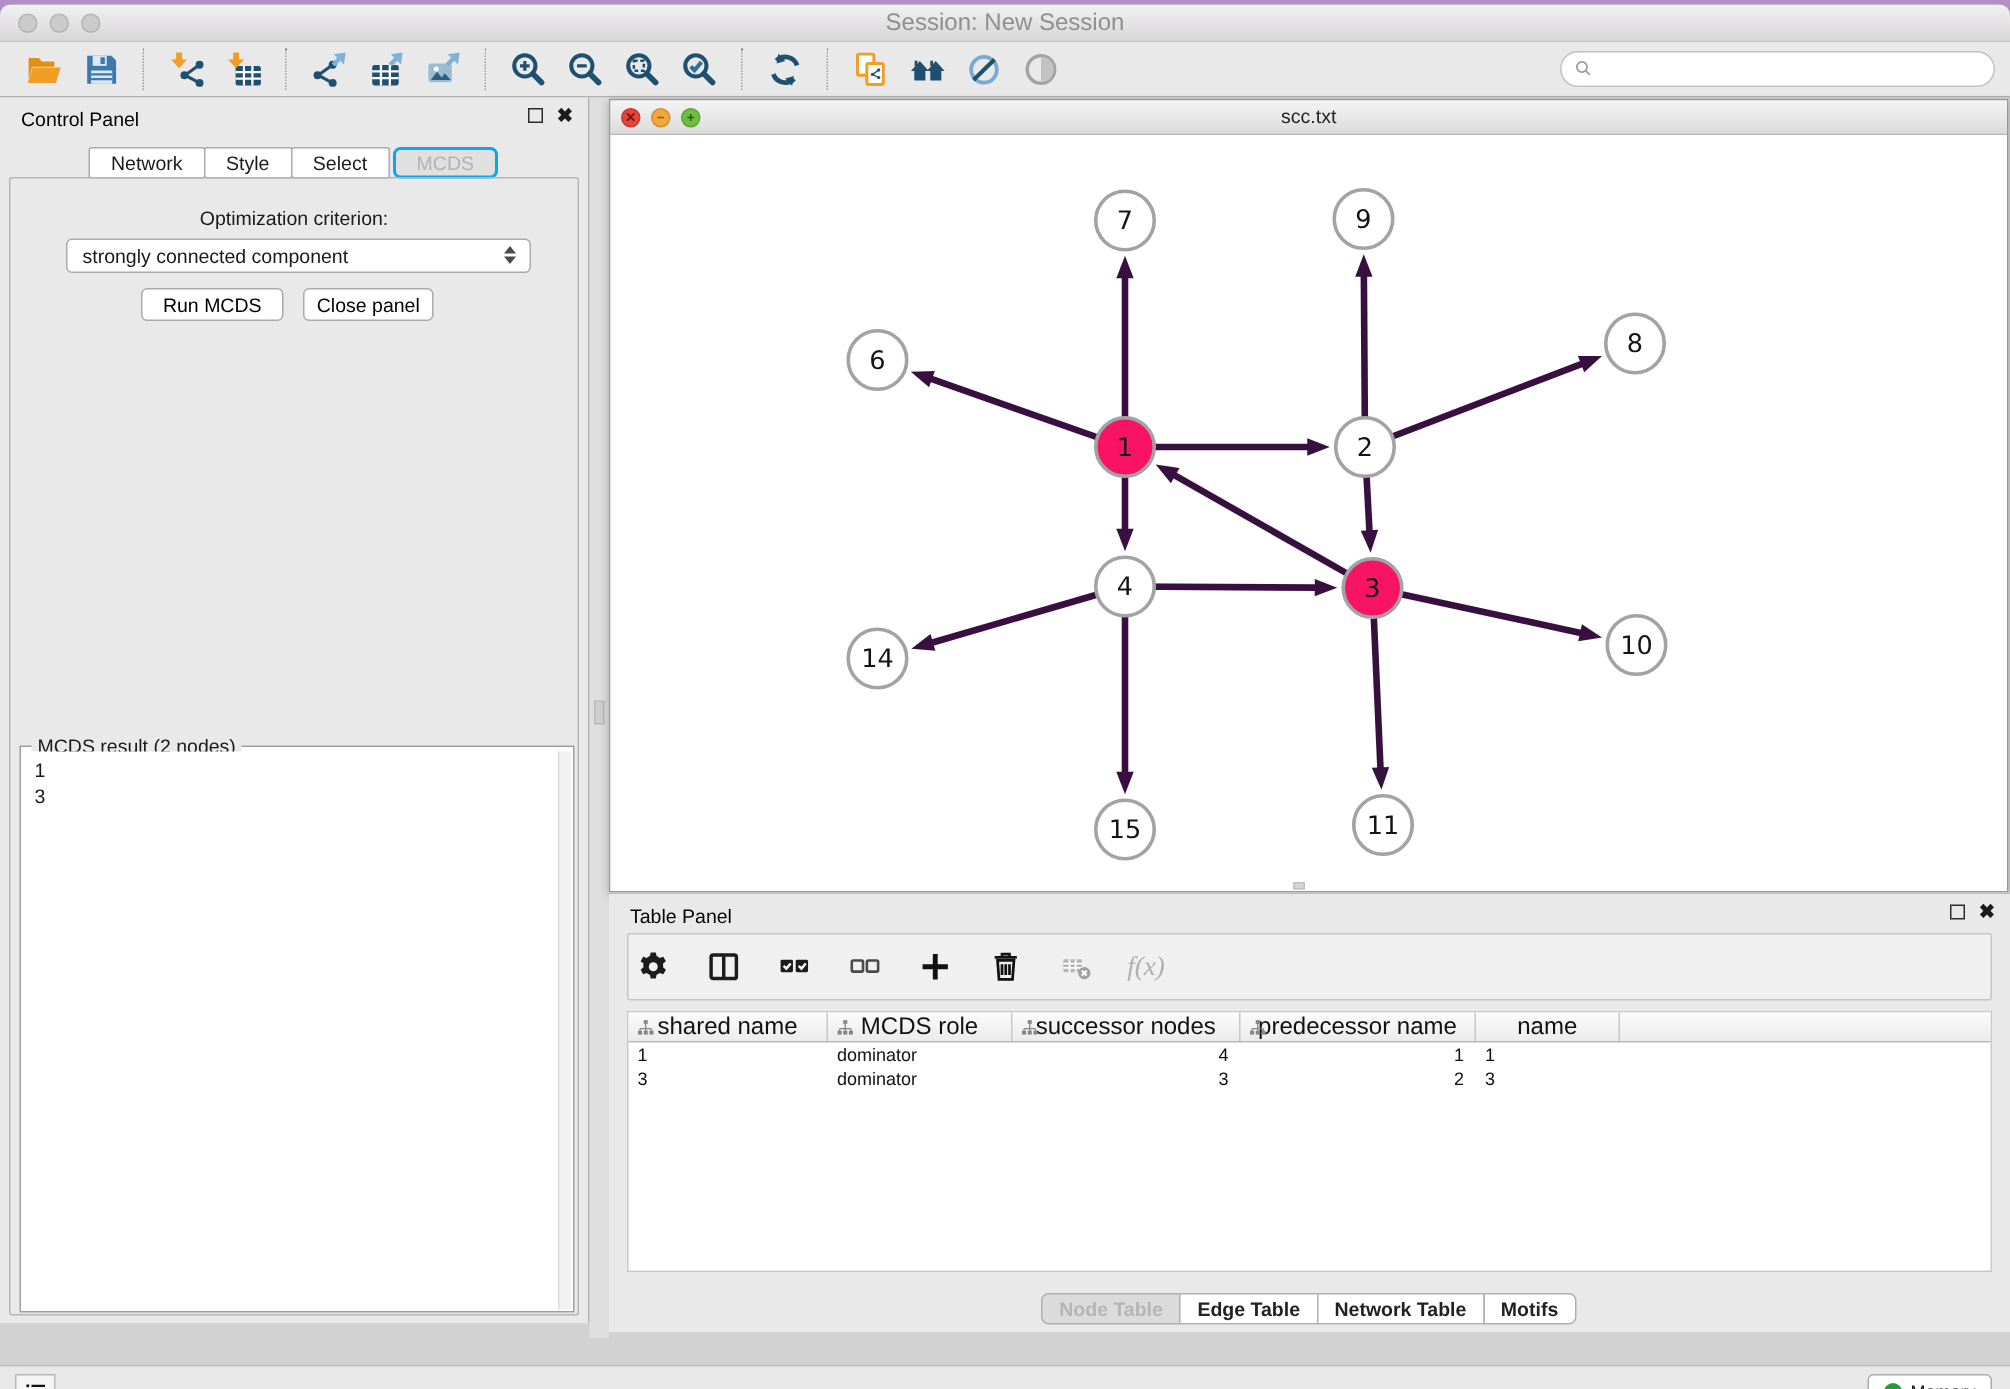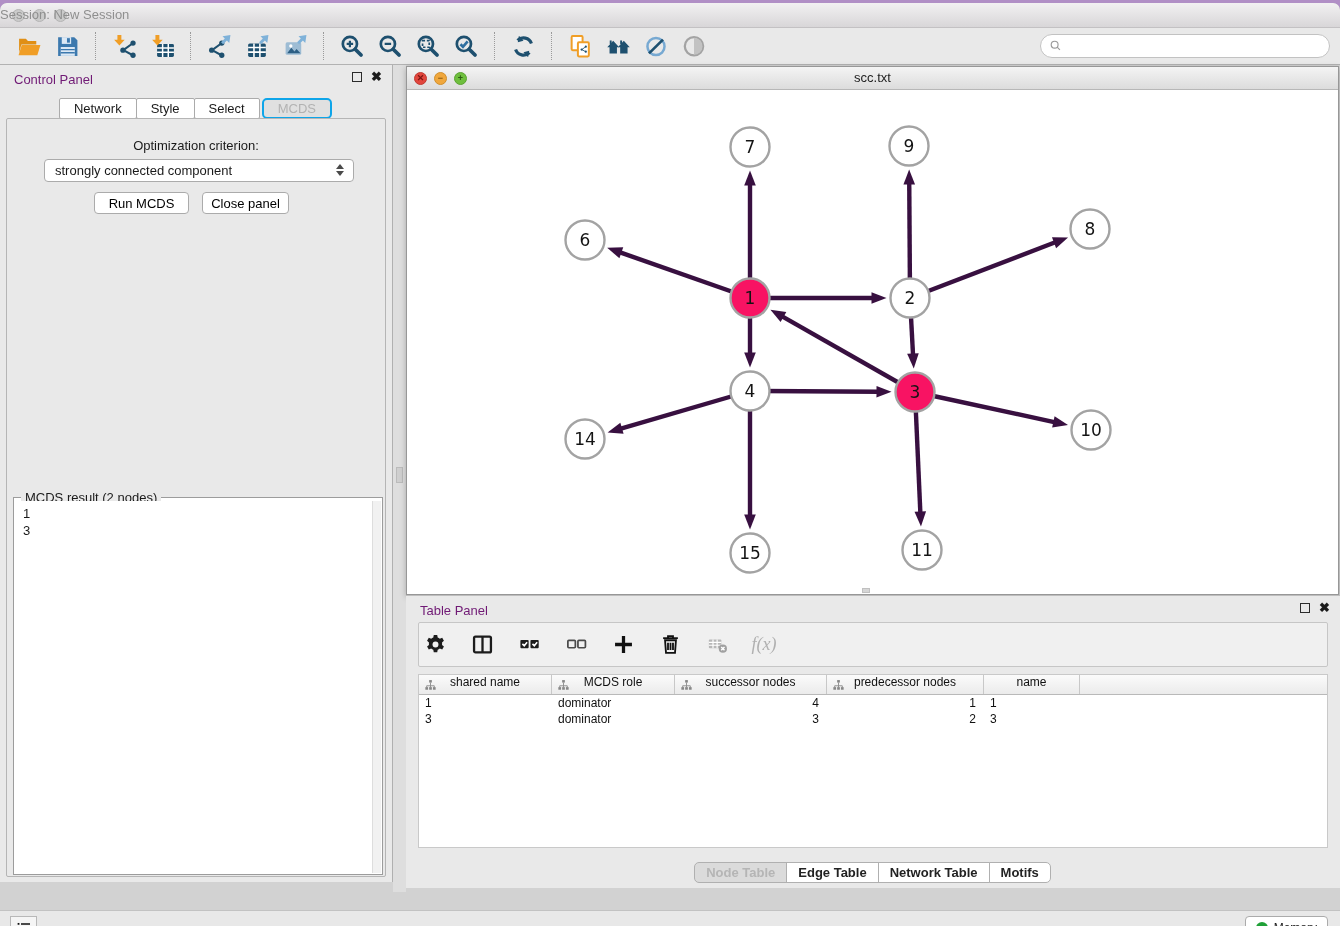--- a/index.html
+++ b/index.html
@@ -8,37 +8,37 @@
 
   .app { position:absolute; left:0; right:0; top:3px; bottom:0;
          background:#d2d2d2; border-top-left-radius:7px; border-top-right-radius:7px; overflow:hidden; }
 
   
   .titlebar { position:absolute; left:0; right:0; top:0; height:25px;
     background:linear-gradient(#f2f1f2,#d8d6d8); border-bottom:1px solid #c3c1c3;
     border-top-left-radius:7px; border-top-right-radius:7px; }
   .tl-dots { position:absolute; left:12px; top:6px; display:flex; gap:8px; }
   .tl-dot { width:13px; height:13px; border-radius:50%; background:#cbcbcb; border:1px solid #b4b4b4; }
-  .win-title { position:absolute; left:0; right:0; top:4px; text-align:left; color:#8f8f8f; font-size:13px; }
+  .win-title { position:absolute; left:0; right:0; top:4px; text-align:center; color:#8f8f8f; font-size:16px; }
 
   
   .toolbar { position:absolute; left:0; right:0; top:25px; height:37px; background:#e9e9e9;
     border-bottom:1px solid #b2b2b2; display:flex; align-items:center; padding:0 10px; }
   .tb-btn { width:30px; height:30px; display:flex; align-items:center; justify-content:center; margin:0 4px; }
   .tb-btn svg { width:25px; height:25px; }
   .vsep { width:1px; height:28px; border-left:1px dotted #9a9a9a; margin:0 9px; }
   .searchbox { margin-left:auto; width:290px; height:24px; background:#fff; border:1px solid #c2c2c2;
     border-radius:12px; display:flex; align-items:center; padding:0 8px; }
   .searchbox svg { width:15px; height:15px; margin-right:4px; }
   .searchbox input { border:none; outline:none; flex:1; font-size:12px; font-family:"Liberation Sans",sans-serif; background:transparent; }
 
   
   .control-panel { position:absolute; left:0; top:62px; width:393px; height:817px;
     background:#e9e9e9; border-right:1px solid #b0b0b0; }
-  .panel-title { position:absolute; left:14px; top:7px; font-size:13px; color:#701a75; }
+  .panel-title { position:absolute; left:14px; top:7px; font-size:13px; color:#000000; }
   .panel-icons { position:absolute; right:10px; top:6px; display:flex; gap:9px; align-items:center; }
   .ico-float { width:10px; height:10px; border:1.6px solid #2b2b2b; }
   .ico-close { font-size:13px; font-weight:bold; color:#1b1b1b; line-height:12px; }
 
   .cp-tabs { position:absolute; left:0; right:0; top:33px; display:flex; justify-content:center; }
   .cp-tab { height:21px; padding:0 14px; background:#fff; border:1px solid #ababab; margin-left:-1px;
     display:flex; align-items:center; font-size:13px; border-radius:2px; }
   .cp-tab.disabled-active { background:#e0e0e0; border:2px solid #0ea5e9; color:#b2b2b2; border-radius:5px; margin-left:2px; }
 
   .cp-body { position:absolute; left:6px; right:6px; top:53px; bottom:5px; border:1px solid #b5b5b5; border-radius:2px; }
@@ -83,22 +83,22 @@
   .table-panel { position:absolute; left:406px; top:592px; width:934px; height:293px;
     background:#e9e9e9; border-top:1px solid #bdbdbd; }
   .tp-toolbar { position:absolute; left:12px; top:26px; width:910px; height:45px; background:#f0f0f0;
     border:1px solid #c6c6c6; border-radius:2px; display:flex; align-items:center; padding:0 0; gap:15px; }
   .tp-toolbar .icon { width:24px; height:24px; display:flex; align-items:center; justify-content:center; }
   .tp-toolbar .icon svg { width:23px; height:23px; }
   .fx { font-family:"Liberation Serif",serif; font-style:italic; font-size:18px; color:#b0b0b0; }
 
   .data-table { position:absolute; left:12px; top:78px; width:910px; height:174px; background:#fff; border:1px solid #c9c9c9; }
   .dt-header { display:flex; height:20px; background:linear-gradient(#fbfbfb,#ebebeb); border-bottom:1px solid #b9b9b9; }
-  .dt-hcell { position:relative; display:flex; justify-content:center;
-    border-right:1px solid #c8c8c8; font-size:12px; color:#111; }
+  .dt-hcell { position:relative; display:flex; align-items:center; justify-content:center;
+    border-right:1px solid #c8c8c8; font-size:16px; color:#111; }
   .dt-hcell svg { position:absolute; left:5px; top:3.5px; width:13px; height:13px; }
   .dt-row { display:flex; height:16px; }
   .dt-cell { font-size:12px; color:#111; padding:1px 8px 0 6px; overflow:hidden; white-space:nowrap; }
   .dt-cell.right { text-align:right; }
 
   .tp-tabs { position:absolute; left:0; right:0; top:266px; display:flex; justify-content:center; }
   .tp-tab { height:21px; padding:0 11px; background:#fff; border:1px solid #b0b0b0; margin-left:-1px;
     display:flex; align-items:center; font-size:13px; font-weight:bold; color:#222; }
   .tp-tab:first-child { border-radius:5px 0 0 5px; }
   .tp-tab:last-child { border-radius:0 5px 5px 0; }
@@ -553,21 +553,21 @@
               <g fill="#868686" stroke="none">
                 <rect x="9.5" y="2" width="5" height="4.6"></rect>
                 <rect x="2.5" y="15" width="5" height="4.8"></rect>
                 <rect x="9.5" y="15" width="5" height="4.8"></rect>
                 <rect x="16.5" y="15" width="5" height="4.8"></rect>
               </g>
               <g stroke="#868686" stroke-width="1.6" fill="none">
                 <path d="M12 6.6v5.9M5 12.5h14M5 12.5V15M12 12.5V15M19 12.5V15"></path>
               </g>
             </svg>
-            <span>predecessor nodes</span>
+            <span>predecessor name</span>
           </div>
           <div class="dt-hcell" style="width: 96px;">
             <span>name</span>
           </div>
         </div>
       <div id="dt-body">
           <div class="dt-row">
             <div class="dt-cell" style="width: 133px;">1</div>
             <div class="dt-cell" style="width: 123px;">dominator</div>
             <div class="dt-cell right" style="width: 152px;">4</div>

